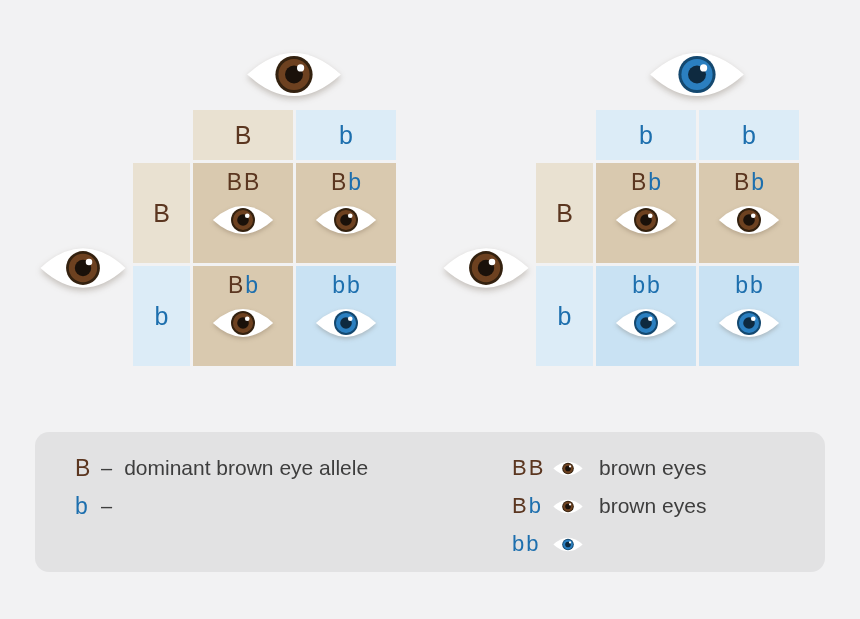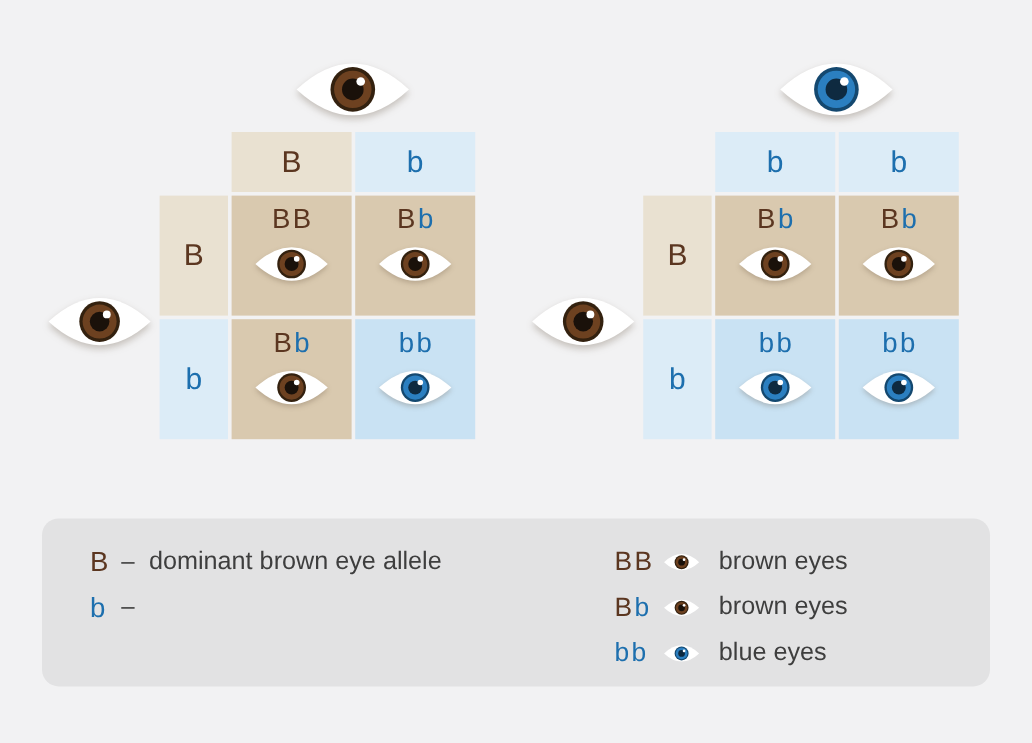--- a/index.html
+++ b/index.html
@@ -229,18 +229,17 @@
         <svg class="eye eye-legend">
             <use href="#eye-brown" xlink:href="#eye-brown"></use>
           </svg>
         <span class="legend-text">brown eyes</span>
       </div>
       <div class="legend-row">
         <span class="legend-letters"><span class="allele" data-color="blue">b</span><span class="allele" data-color="blue">b</span></span>
         <svg class="eye eye-legend">
             <use href="#eye-blue" xlink:href="#eye-blue"></use>
           </svg>
-        <span class="legend-text">blue eyes</span>
       </div>
     </div>
   </div>
 
 </div>
 
 </body></html>

